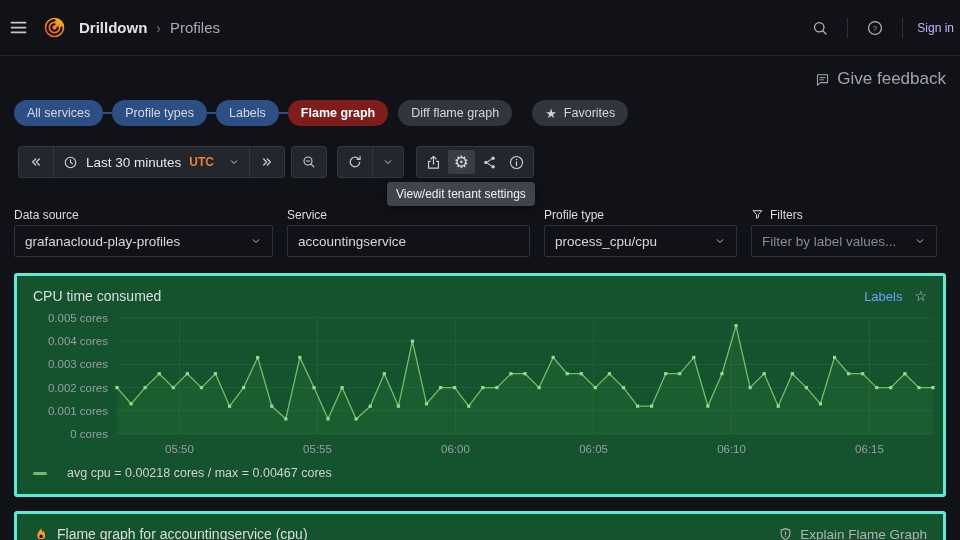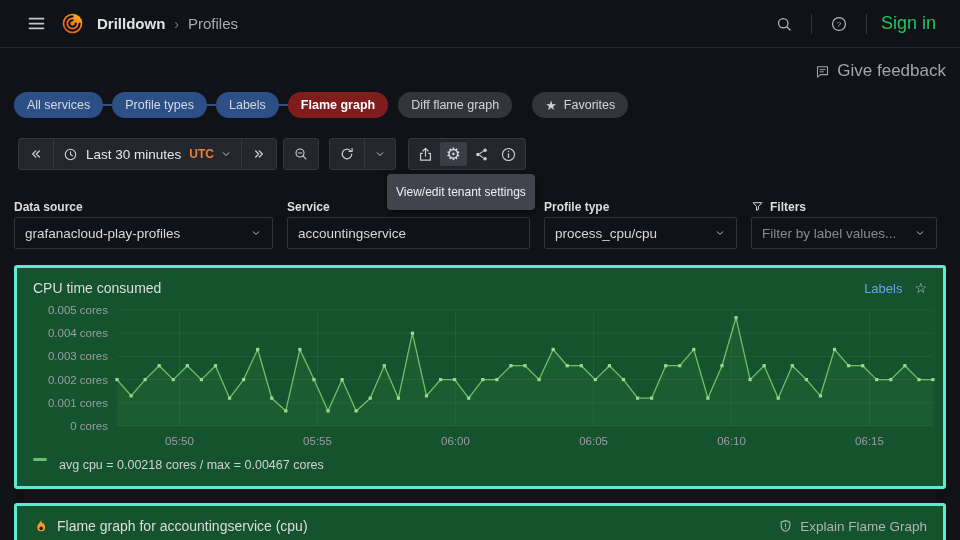--- a/index.html
+++ b/index.html
@@ -7,34 +7,34 @@
   body {
     background: #111217;
     color: #d8d9da;
     font-family: "Liberation Sans", sans-serif;
     font-size: 14px;
   }
   svg { display: block; }
 
   
   .nav {
-    height: 48px;
+    height: 56px;
     display: flex; align-items: center;
-    padding: 0 24px;
+    padding: 0 6px;
     border-bottom: 1px solid rgba(204,204,220,0.12);
   }
   .nav-burger { background: none; border: 0; cursor: pointer; padding: 2px; margin-right: 12px; }
   .nav-logo { margin-right: 13px; cursor: pointer; }
   .crumb { font-size: 15px; font-weight: 700; color: #e2e3e6; cursor: pointer; }
   .crumb-sep { color: #74777e; margin: 0 9px; font-size: 14px; }
   .crumb-page { font-size: 15px; color: #a8abb3; font-weight: 400; cursor: pointer; }
   .nav-right { margin-left: auto; display: flex; align-items: center; }
   .nav-icon-btn { background: none; border: 0; cursor: pointer; padding: 4px; display: flex; }
   .nav-divider { width: 1px; height: 20px; background: rgba(204,204,220,0.18); margin: 0 14px; }
-  .sign-in { background: none; border: 0; color: #22c55e; font-size: 18px; font-weight: 500; cursor: pointer; font-family: inherit; }
+  .sign-in { background: none; border: 0; color: #c4b5fd; font-size: 12px; font-weight: 500; cursor: pointer; font-family: inherit; }
 
   .main { padding: 0 14px; }
 
   
   .feedback-row { display: flex; justify-content: flex-end; margin-top: 13px; }
   .feedback { display: flex; align-items: center; gap: 7px; background: none; border: 0; cursor: pointer; color: #a2a5ad; font-size: 17px; font-family: inherit; }
 
   
   .tabs { display: flex; align-items: center; margin-top: 11px; }
   .pill {
@@ -57,57 +57,57 @@
     display: flex; align-items: stretch; height: 32px;
     background: #24262d; border: 1px solid #34373f; border-radius: 3px;
   }
   .tbtn {
     display: flex; align-items: center; justify-content: center;
     padding: 0 9px; background: none; border: 0; cursor: pointer;
     color: #c9ccd2; font-family: inherit;
   }
   .tbtn + .tbtn { border-left: 1px solid #34373f; }
   .time-label { font-size: 13.5px; font-weight: 500; color: #e6e7e9; margin: 0 8px 0 8px; }
-  .utc { font-size: 12px; font-weight: 700; color: #e8813a; margin-right: 6px; }
+  .utc { font-size: 12px; font-weight: 700; color: #e8813a; margin-right: 14px; }
   .gap6 { width: 6px; } .gap10 { width: 10px; } .gap12 { width: 12px; }
   .icon-slot { display: flex; align-items: center; justify-content: center; width: 27px; height: 100%; background: none; border: 0; cursor: pointer; color: #c9ccd2; }
   .icon-slot.hover { background: #3a3d45; border-radius: 2px; margin: 3px 1px; height: 24px; }
   .gear-glyph { font-size: 17px; line-height: 1; color: #d3d5da; font-family: "DejaVu Sans", sans-serif; }
   .tooltip {
     position: absolute; left: 369px; top: 36px;
     background: #41444d; color: #eef0f2;
-    font-size: 12px; padding: 11px 9px; border-radius: 4px;
+    font-size: 12px; padding: 5px 9px; border-radius: 4px;
     white-space: nowrap; box-shadow: 0 2px 8px rgba(0,0,0,0.45);
     z-index: 5;
   }
 
   
   .form-row { display: flex; gap: 14px; margin-top: 29px; }
-  .field-label { display: flex; align-items: center; gap: 6px; font-size: 12px; font-weight: 700; color: #dcdde0; height: 15px; margin-bottom: 3px; }
+  .field-label { display: flex; align-items: center; gap: 6px; font-size: 12px; font-weight: 400; color: #dcdde0; height: 15px; margin-bottom: 3px; }
   .select {
     height: 32px; border: 1px solid #2f323b; border-radius: 2px;
     background: #111217; display: flex; align-items: center;
     padding: 0 10px; cursor: pointer; font-size: 13.5px; color: #d8d9da;
   }
   .select .val { flex: 1; white-space: nowrap; overflow: hidden; }
   .select .placeholder { color: #878b94; }
   .w-ds { width: 259px; } .w-svc { width: 243px; } .w-pt { width: 193px; } .w-fl { width: 186px; }
 
   
   .panel {
     margin-top: 16px; background: #14532d;
     border: 3px solid #5eead4; border-radius: 3px;
   }
   .panel-header { display: flex; align-items: center; padding: 12px 16px 4px; }
   .panel-title { font-size: 14px; font-weight: 500; color: #dcdde0; }
   .panel-header-right { margin-left: auto; display: flex; align-items: center; gap: 12px; }
   .labels-link { background: none; border: 0; cursor: pointer; color: #6e9fff; font-size: 13px; font-weight: 500; font-family: inherit; }
   .star-btn { background: none; border: 0; cursor: pointer; color: #c8cad0; font-size: 14px; line-height: 1; font-family: "DejaVu Sans", sans-serif; }
   .chart-wrap { padding: 2px 8px 0; }
-  .legend-row { display: flex; align-items: flex-start; gap: 12px; padding: 6px 16px 14px; }
+  .legend-row { display: flex; align-items: center; gap: 20px; padding: 6px 16px 14px; }
   .legend-marker { width: 14px; height: 3px; border-radius: 2px; background: #73bf69; cursor: pointer; }
   .legend-text { font-size: 12.5px; color: #d0d1d5; cursor: pointer; }
 
   .panel-flame { margin-top: 14px; height: 62px; }
   .flame-title-wrap { display: flex; align-items: center; gap: 8px; }
   .explain-btn { display: flex; align-items: center; gap: 7px; background: none; border: 0; cursor: pointer; color: #b0b2b9; font-size: 13.5px; font-family: inherit; }
 </style>
 </head>
 <body>
 

